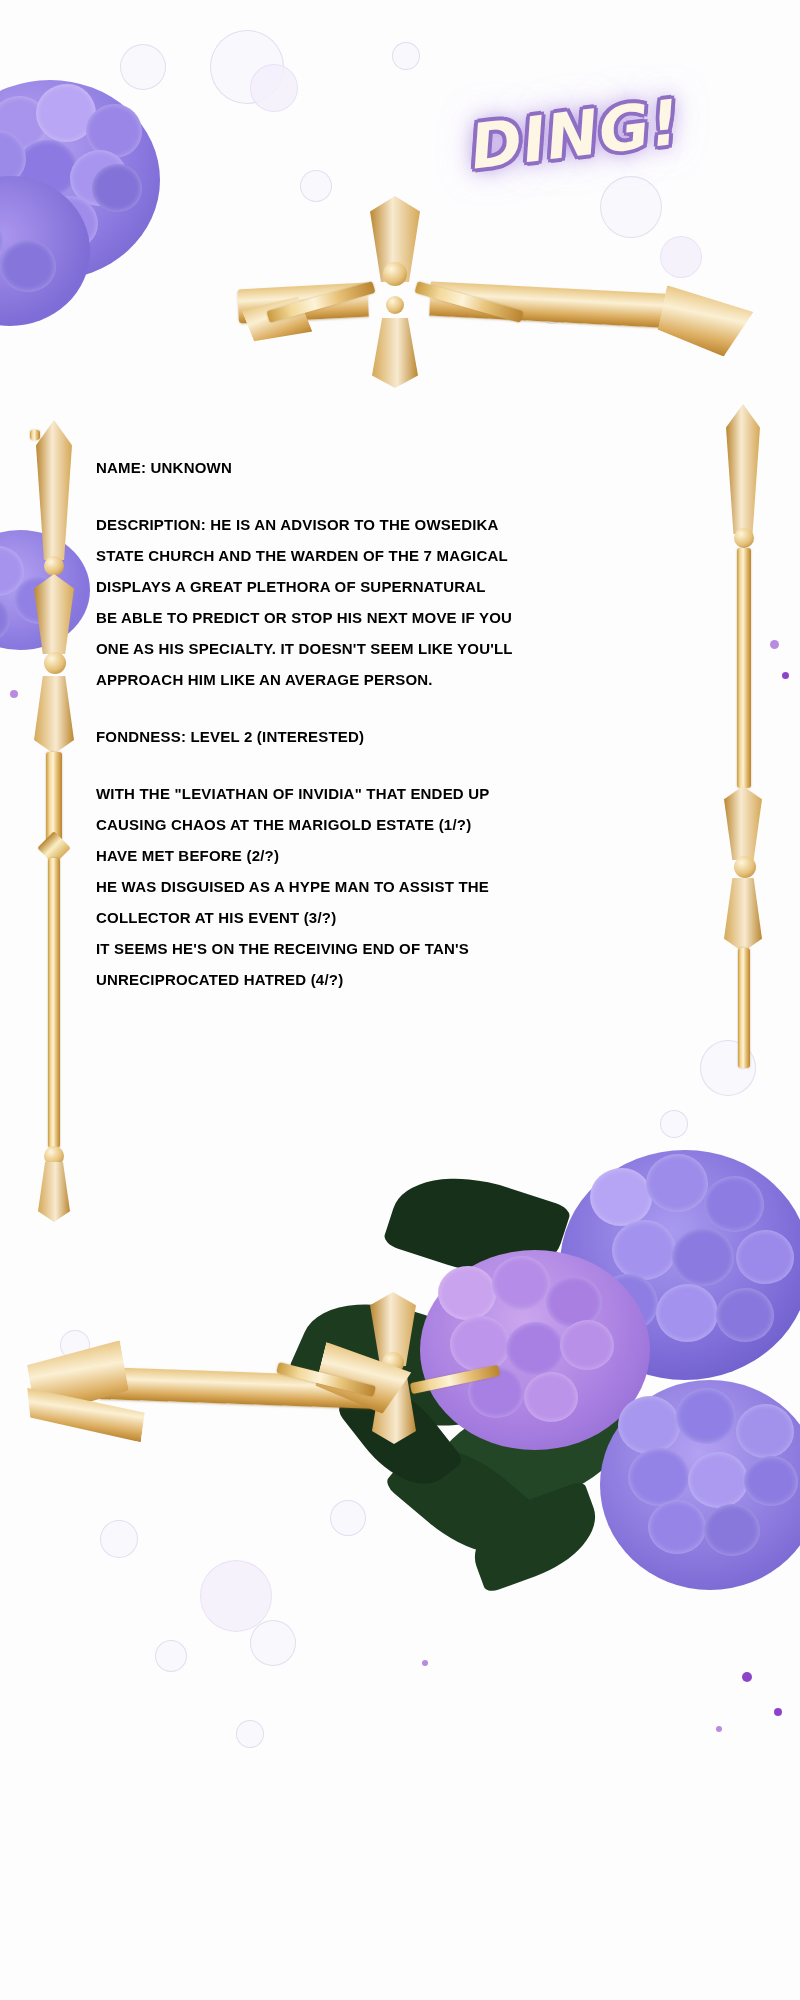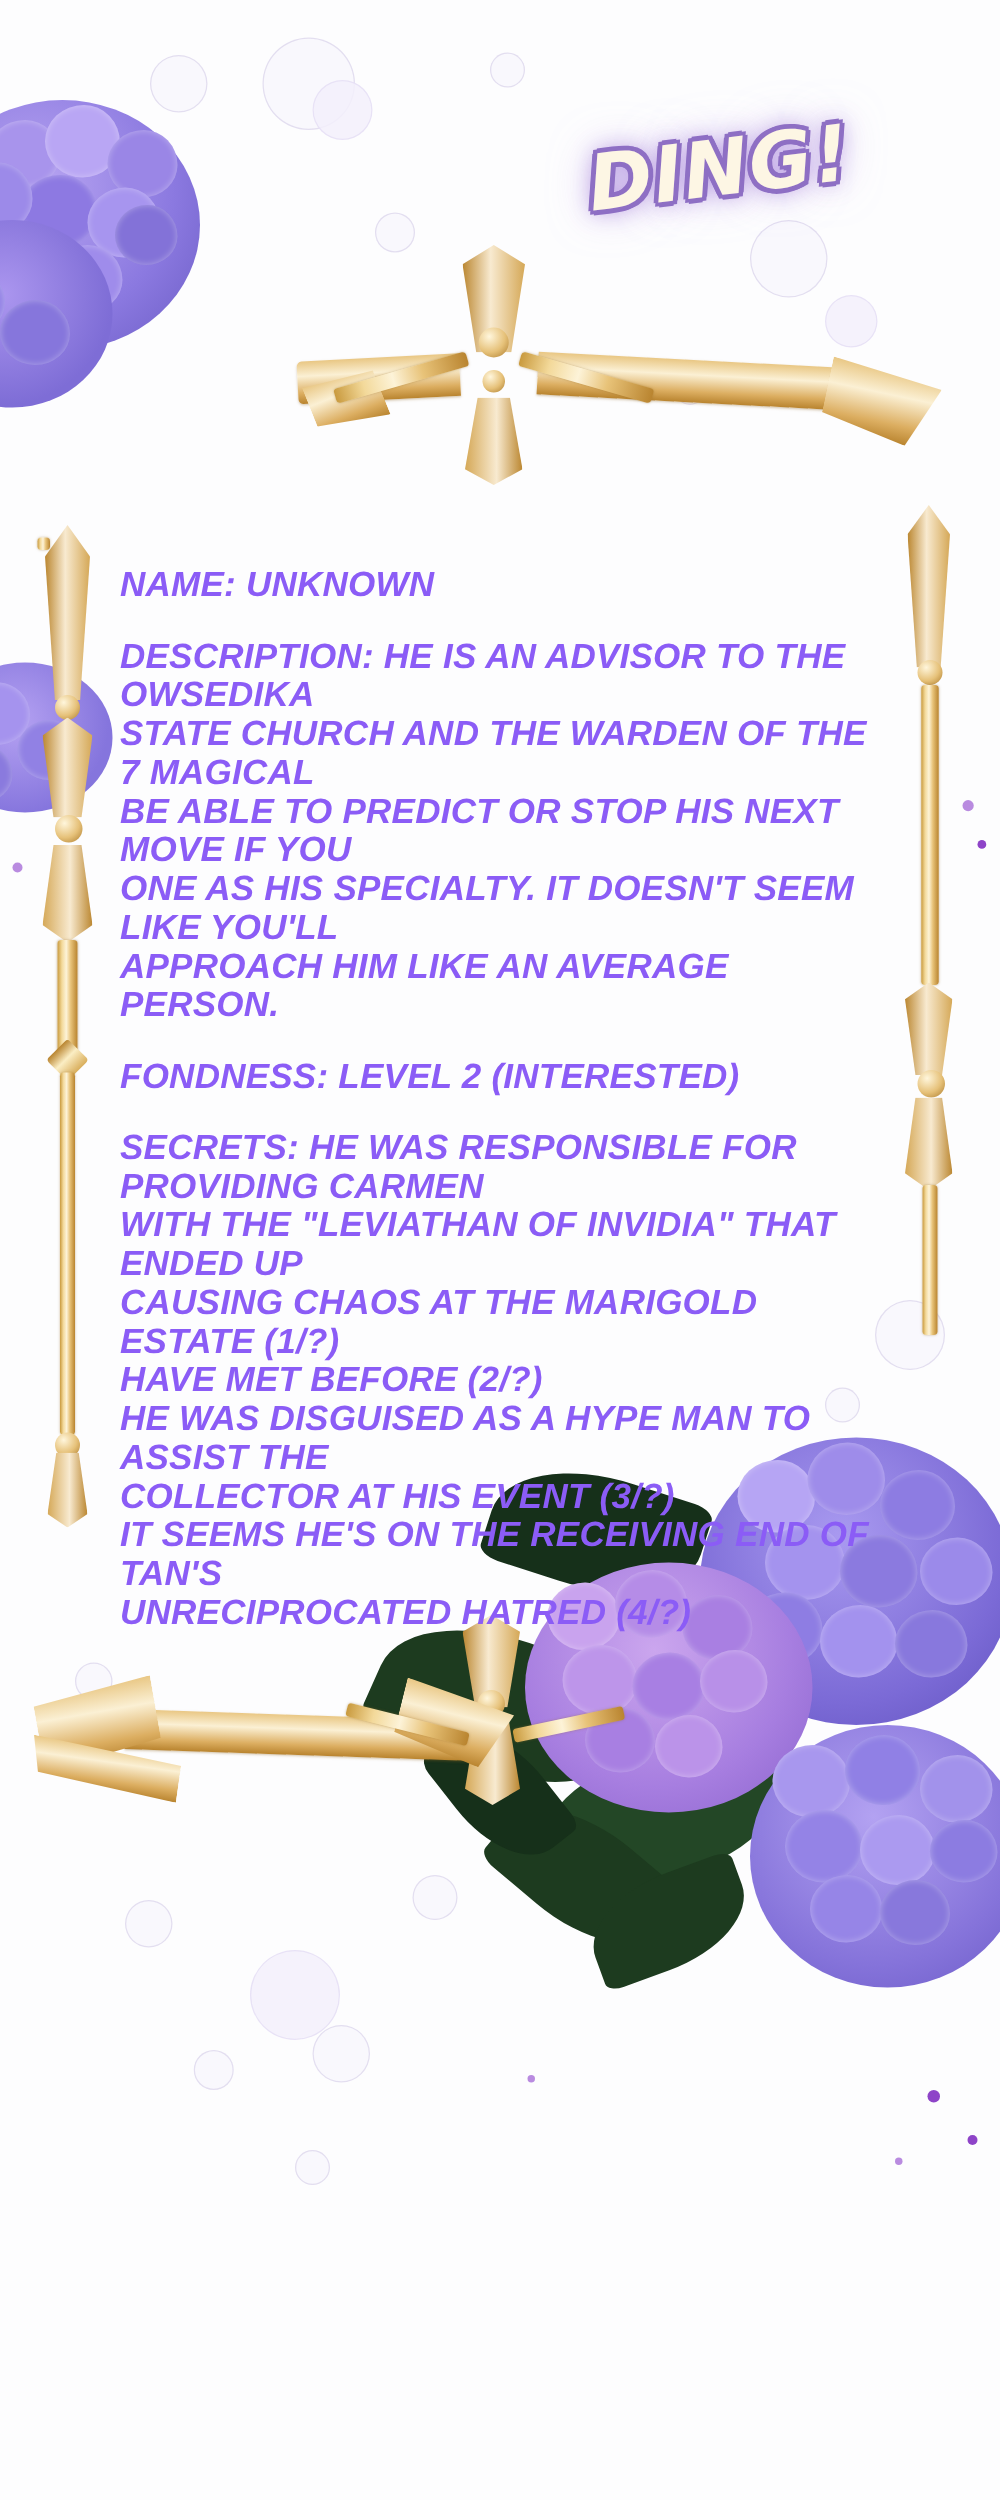--- a/index.html
+++ b/index.html
@@ -89,25 +89,24 @@
     background: linear-gradient(180deg,#e9c784 0%, #fbf0d4 35%, #dcae61 75%, #b9842f 100%);
     box-shadow: 0 1px 2px rgba(140,100,35,0.35);
   }
 
   
   .text-block {
     position: absolute;
     left: 96px;
     top: 452px;
     width: 600px;
-    color: #8b5cf6;
+    color: #000000;
     font-family: "Liberation Sans", sans-serif;
-    font-style: italic;
     font-weight: 600;
-    font-size: 28px;
+    font-size: 15px;
     line-height: 31px;
     letter-spacing: 0.2px;
     text-transform: uppercase;
   }
   .text-block p { margin: 0 0 26px 0; }
   .text-block p:last-child { margin-bottom: 0; }
   .line { display: block; white-space: pre-wrap; }
 
   
   .ding {
@@ -280,31 +279,31 @@
 
   <div class="text-block">
 
     <p>
       <span class="line">NAME: UNKNOWN</span>
     </p>
 
     <p>
       <span class="line">DESCRIPTION: HE IS AN ADVISOR TO THE OWSEDIKA</span>
       <span class="line">STATE CHURCH AND THE WARDEN OF THE 7 MAGICAL</span>
+      <span class="line">DISPLAYS A GREAT PLETHORA OF SUPERNATURAL</span>
       <span class="line">BE ABLE TO PREDICT OR STOP HIS NEXT MOVE IF YOU</span>
       <span class="line">ONE AS HIS SPECIALTY. IT DOESN'T SEEM LIKE YOU'LL</span>
       <span class="line">APPROACH HIM LIKE AN AVERAGE PERSON.</span>
     </p>
 
     <p>
       <span class="line">FONDNESS: LEVEL 2 (INTERESTED)</span>
     </p>
 
     <p>
-      <span class="line">SECRETS: HE WAS RESPONSIBLE FOR PROVIDING CARMEN</span>
       <span class="line">WITH THE "LEVIATHAN OF INVIDIA" THAT ENDED UP</span>
       <span class="line">CAUSING CHAOS AT THE MARIGOLD ESTATE (1/?)</span>
       <span class="line">HAVE MET BEFORE (2/?)</span>
       <span class="line">HE WAS DISGUISED AS A HYPE MAN TO ASSIST THE</span>
       <span class="line">COLLECTOR AT HIS EVENT (3/?)</span>
       <span class="line">IT SEEMS HE'S ON THE RECEIVING END OF TAN'S</span>
       <span class="line">UNRECIPROCATED HATRED (4/?)</span>
     </p>
 
   </div>

